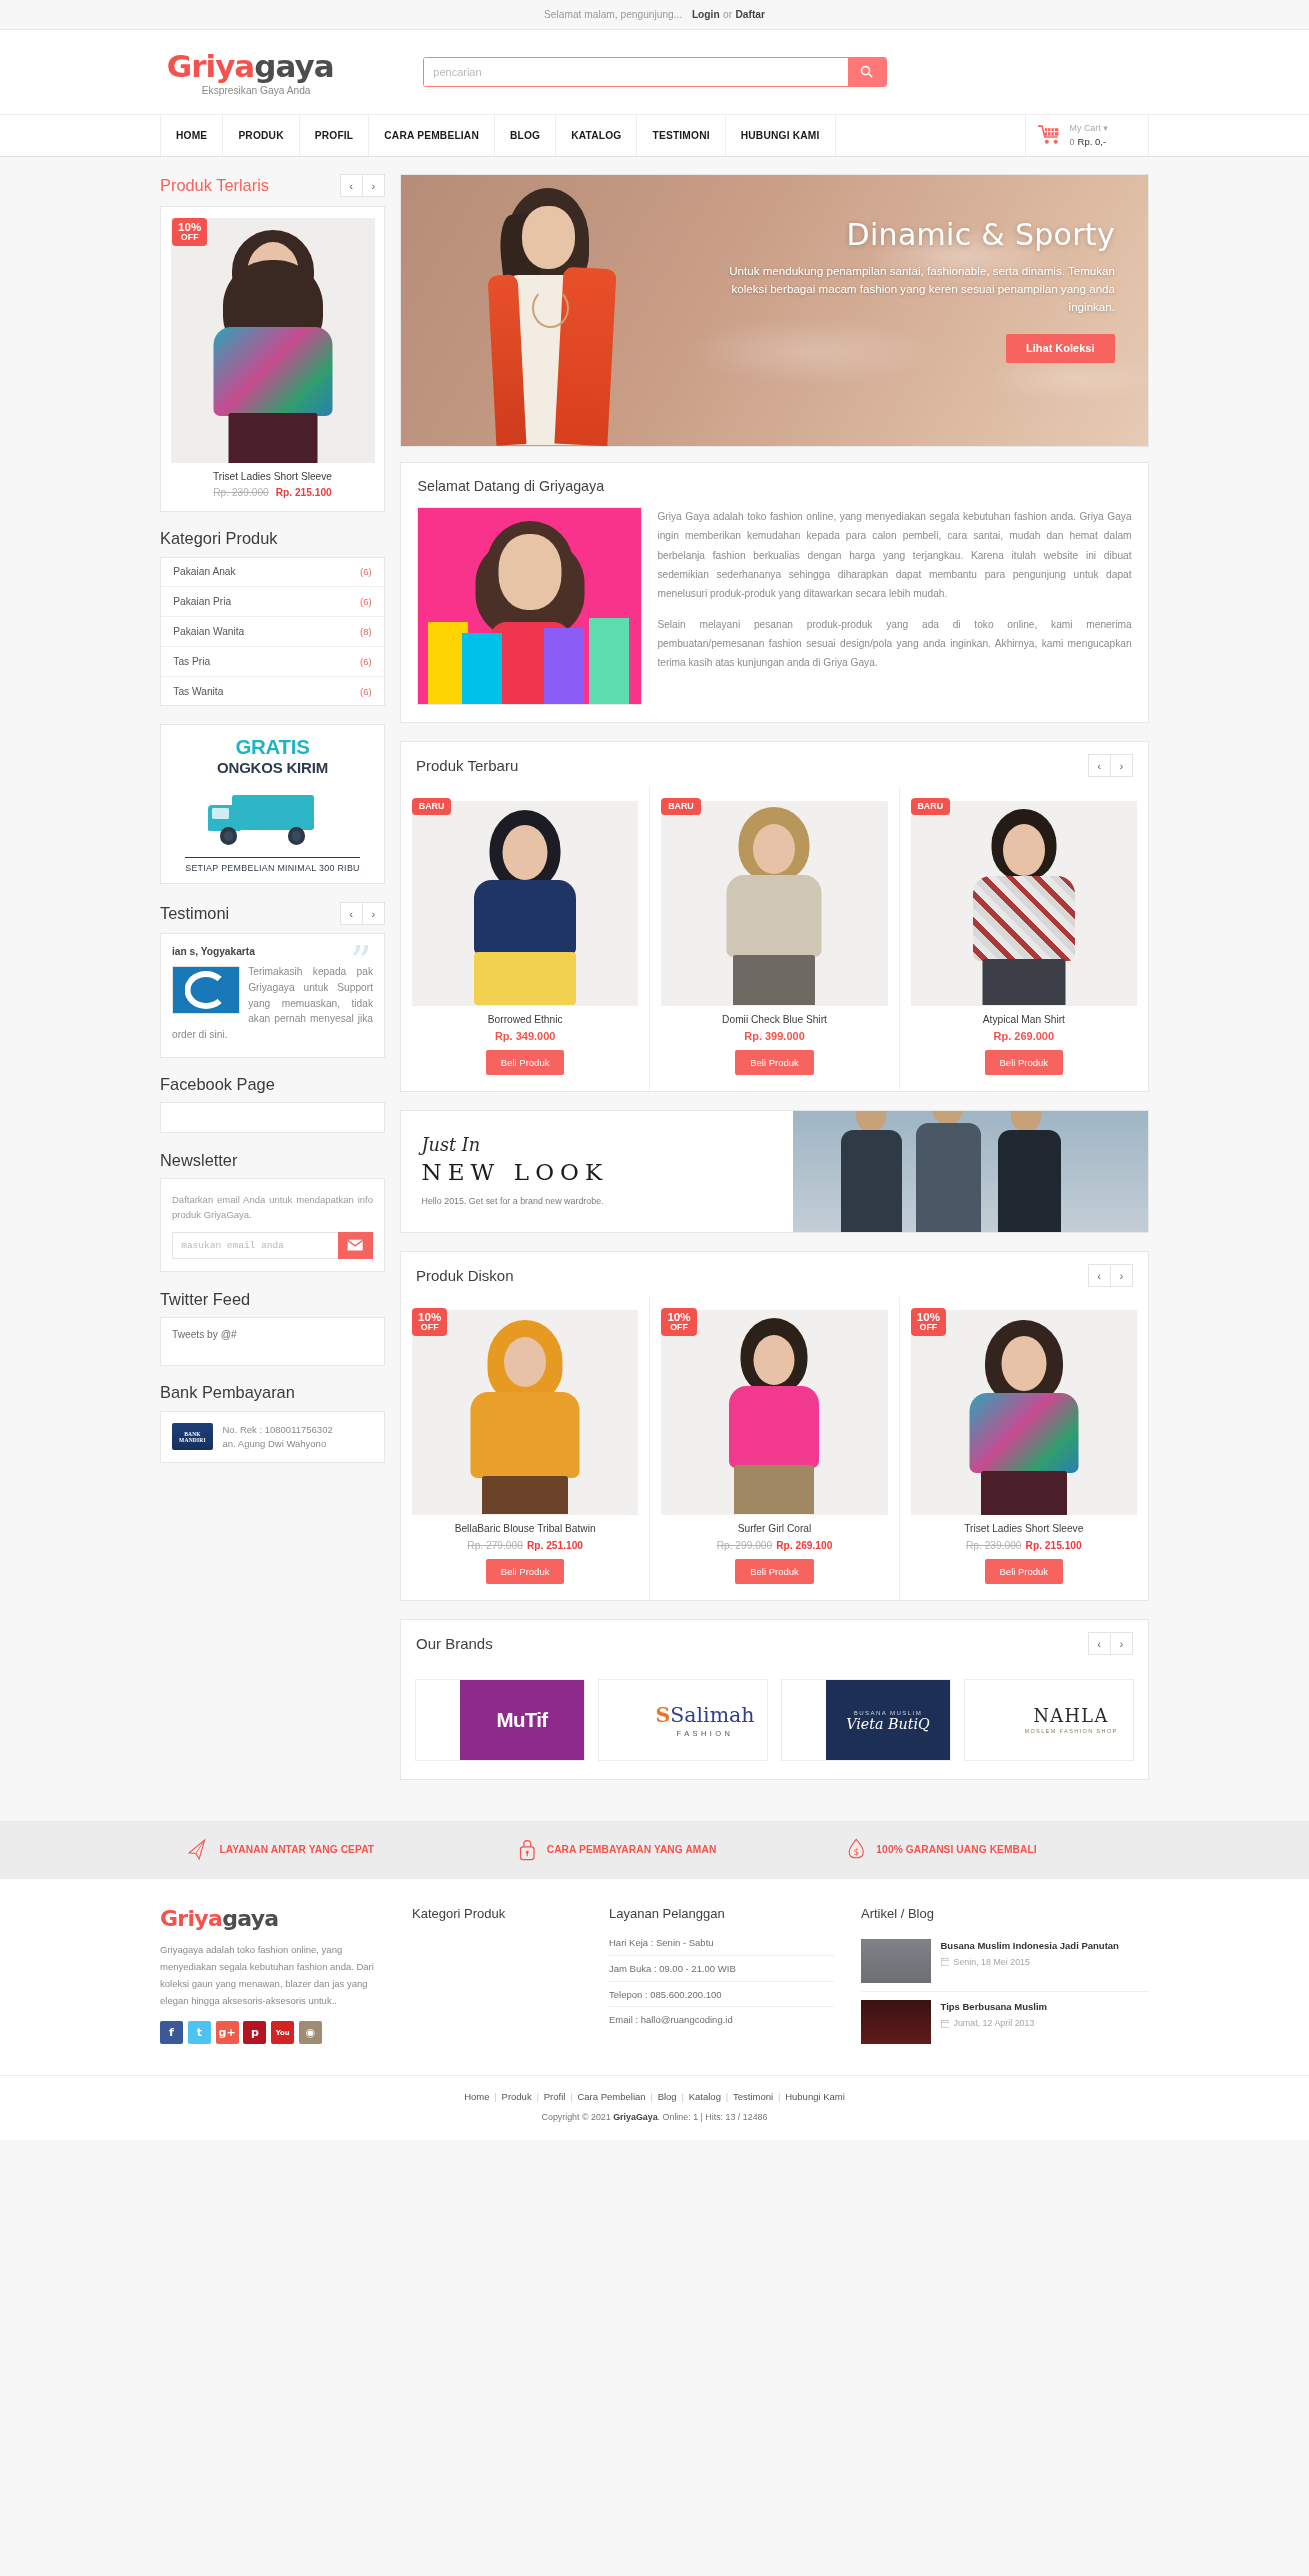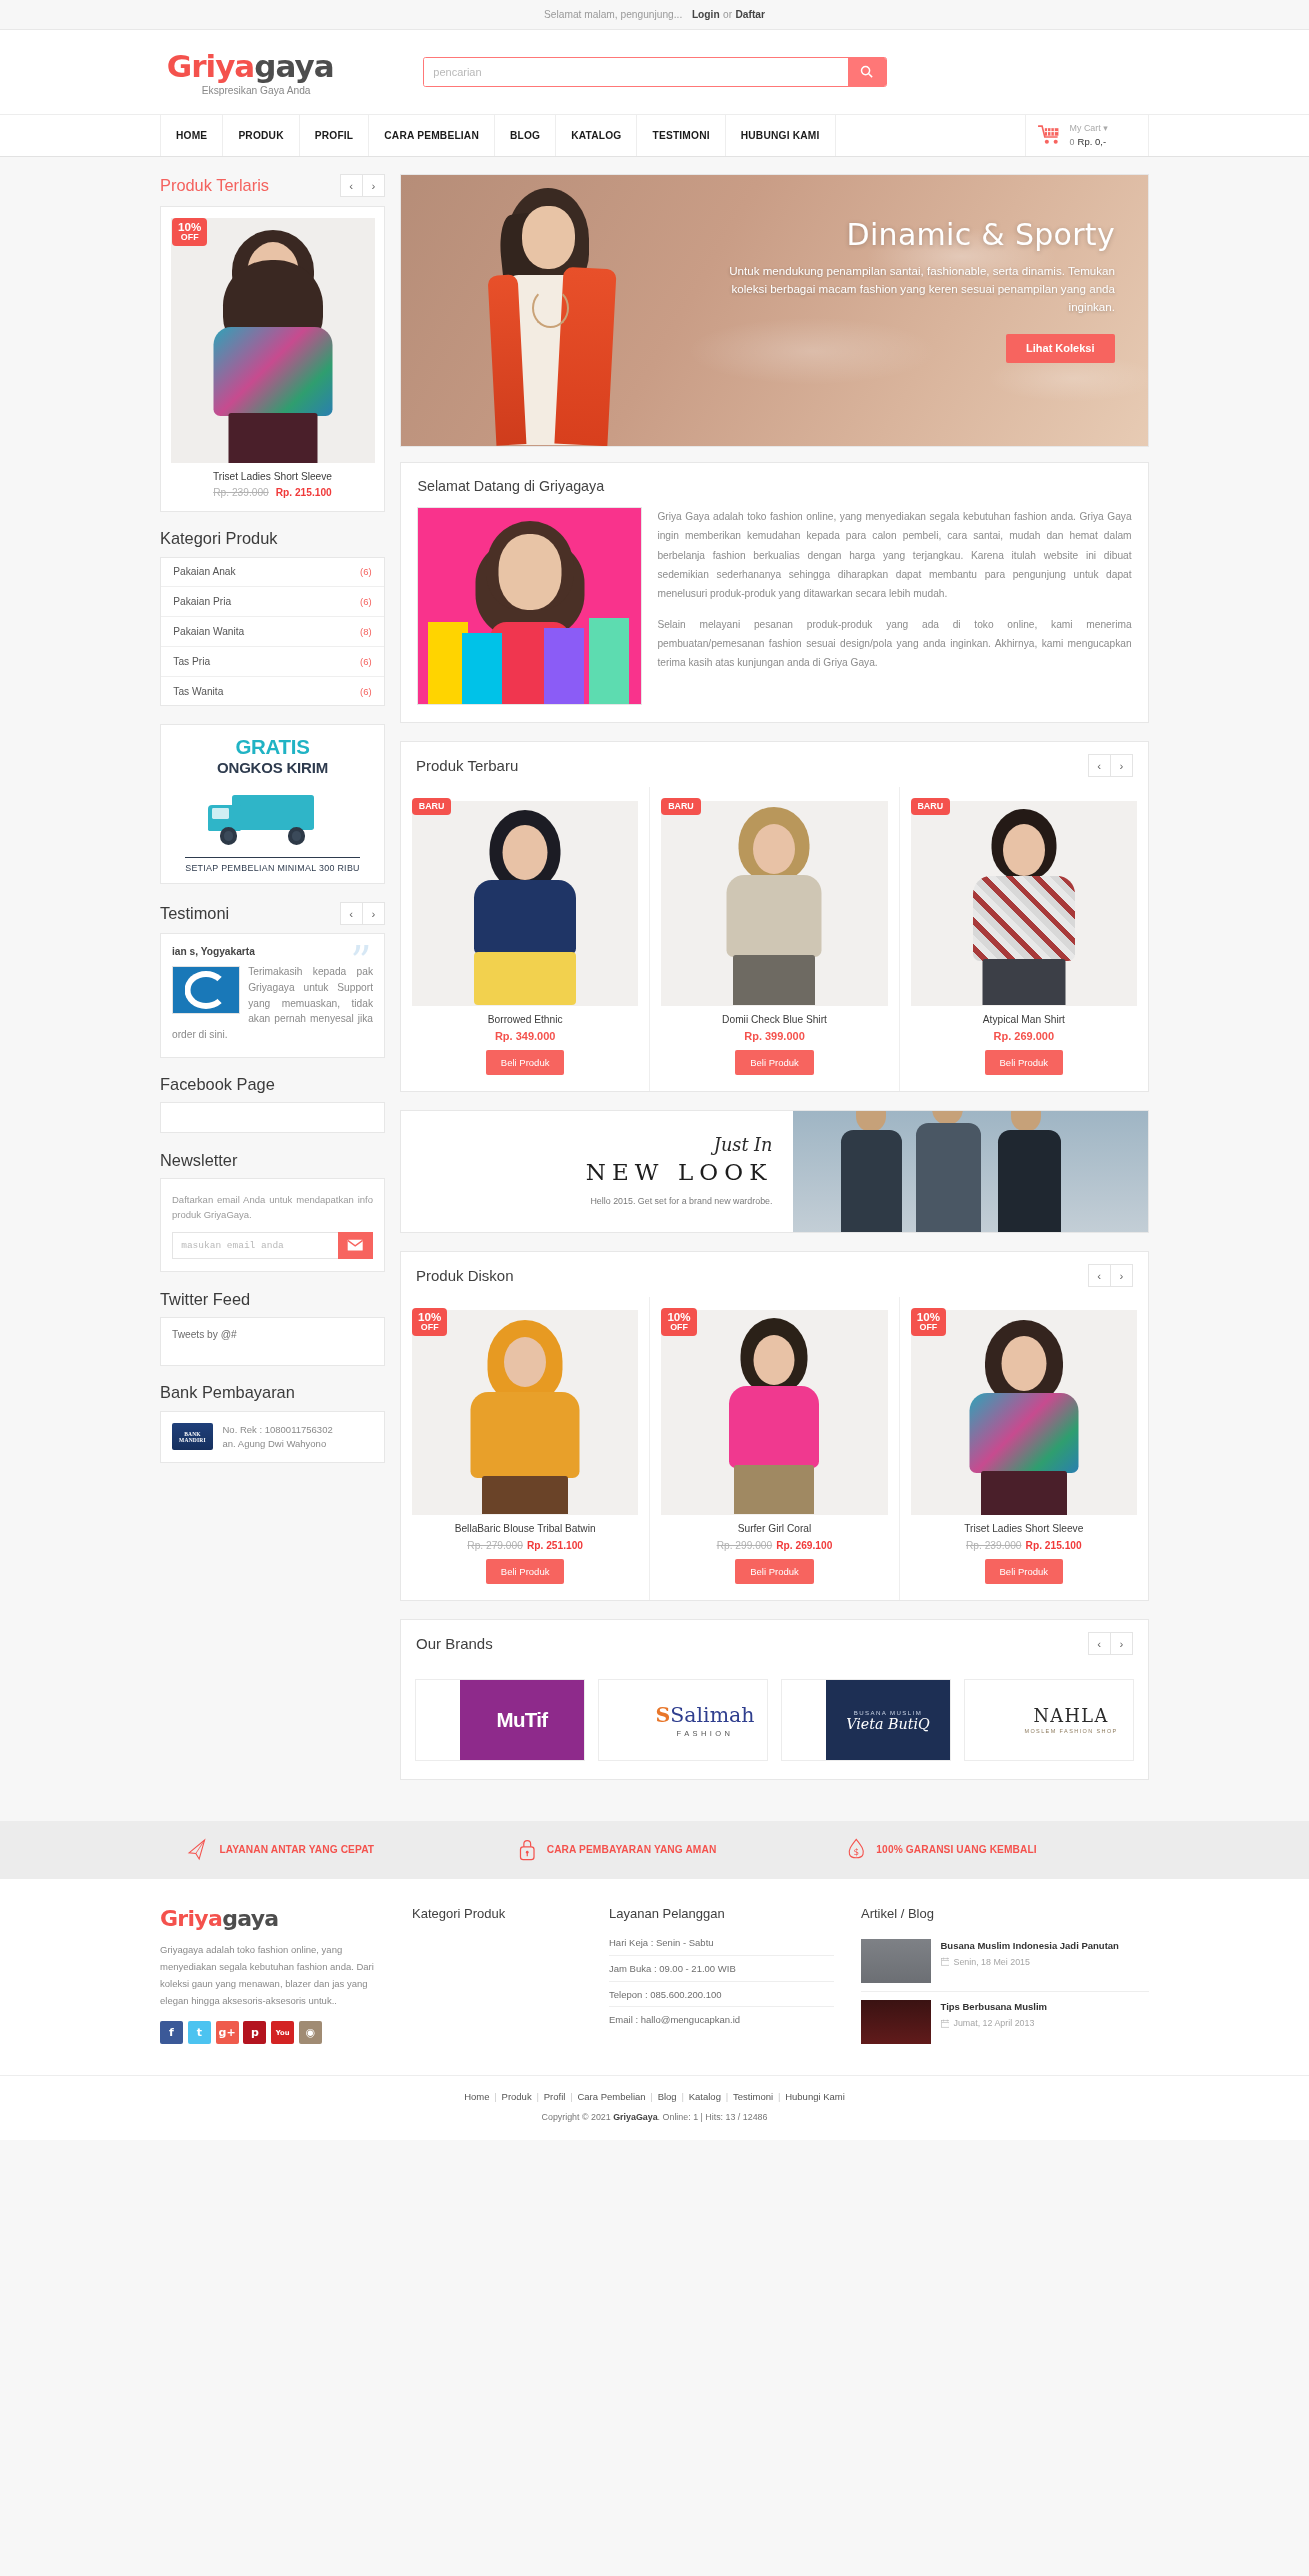--- a/index.html
+++ b/index.html
@@ -249,21 +249,21 @@
     border-right: 0.7px solid #eee; position: relative; }
   .prod-card:last-child { border-right: 0; }
   .buy-btn { margin-top: 8.2px; background: #f7645f; color: #fff; border: 0;
     padding: 6.8px 15px; font-size: 9.5px; border-radius: 2px; cursor: pointer;
     font-family: "Liberation Sans", sans-serif; }
 
   
   .pphoto { height: 205px; position: relative; overflow: hidden; background: #f2f0ee; }
 
   
-  .newlook { margin-top: 17.7px; display: flex; height: 123px; align-items: stretch; text-align: right; }
+  .newlook { margin-top: 17.7px; display: flex; height: 123px; align-items: stretch; }
   .nl-left { flex: 1; padding: 17.7px 20.5px; display: flex; flex-direction: column; justify-content: center; }
   .nl-just { font-family: "DejaVu Serif", serif; font-style: italic; font-size: 17.7px; color: #2a2a2a; }
   .nl-big { font-size: 23px; letter-spacing: 6.1px; color: #1d1d1d; margin-top: 4.1px;
     font-family: "DejaVu Serif", serif; }
   .nl-small { font-size: 8.9px; color: #7a7a7a; line-height: 1.6; margin-top: 9.5px; }
   .nl-right { width: 355px; background: linear-gradient(#9fb5c4, #c3ced6); position: relative; overflow: hidden;}
   .nlp { position: absolute; bottom: 0; }
   .nlp.p1 { left: 48px; width: 61px; height: 102px; background: #2f3a46; border-radius: 12.3px 12.3px 0 0;}
   .nlp.p2 { left: 123px; width: 65px; height: 109px; background: #4a5764; border-radius: 12.3px 12.3px 0 0;}
   .nlp.p3 { left: 205px; width: 63px; height: 102px; background: #1f2730; border-radius: 12.3px 12.3px 0 0;}
@@ -754,21 +754,21 @@
     </div>
     <div class="f-col2">
       <div class="f-title">Kategori Produk</div>
     </div>
     <div class="f-col3">
       <div class="f-title">Layanan Pelanggan</div>
       <ul class="f-list plain" id="f-srv-root">
           <li>Hari Keja : Senin - Sabtu</li>
           <li>Jam Buka : 09.00 - 21.00 WIB</li>
           <li>Telepon : 085.600.200.100</li>
-          <li>Email : hallo@mengucapkan.id</li>
+          <li>Email : hallo@ruangcoding.id</li>
         </ul>
     </div>
     <div class="f-col4">
       <div class="f-title">Artikel / Blog</div>
       <div id="f-blog-root">
           <div class="blog-item">
             <div class="blog-thumb bt1"></div>
             <div>
               <div class="blog-title">Busana Muslim Indonesia Jadi Panutan</div>
               <div class="blog-date">

